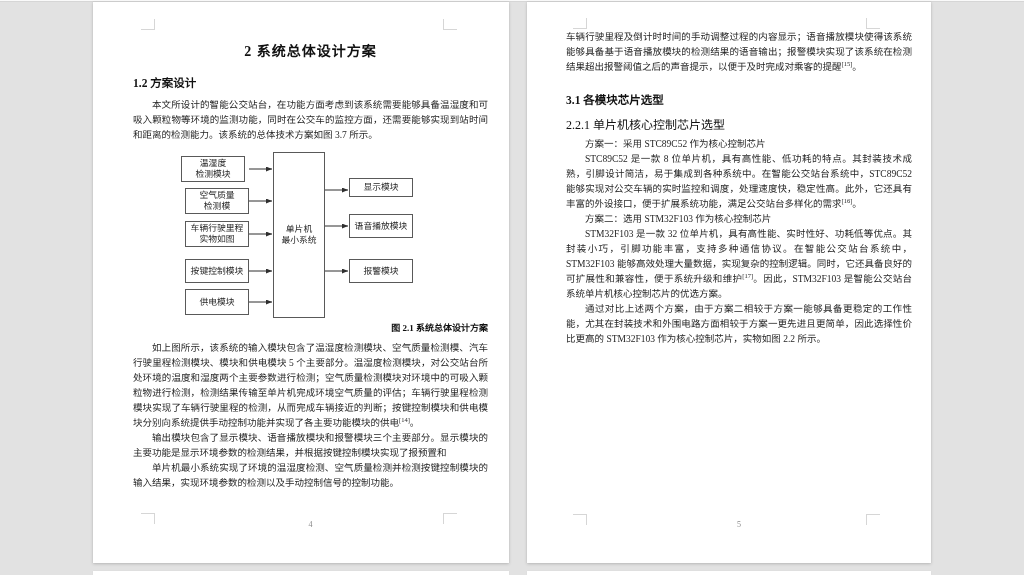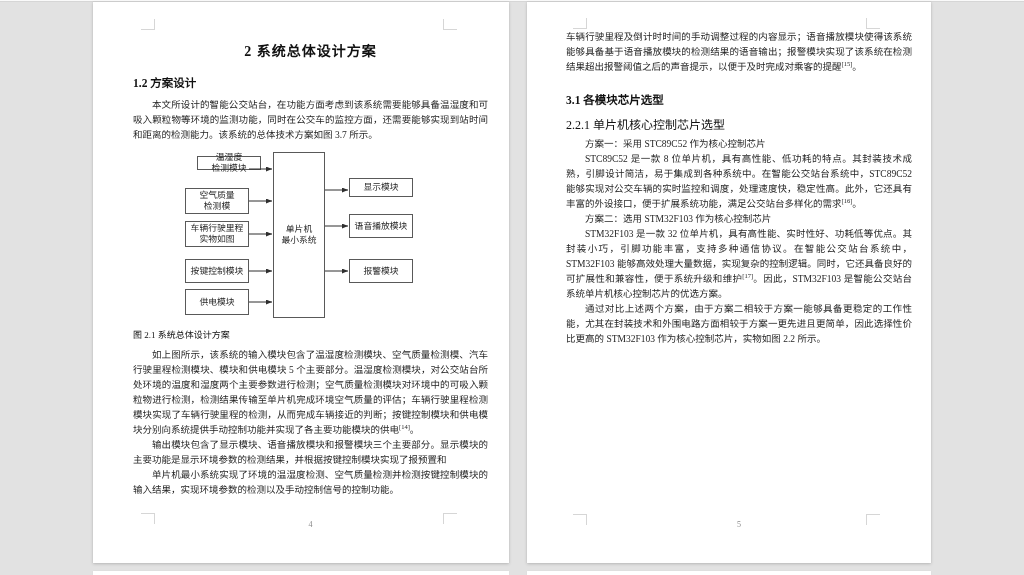--- a/index.html
+++ b/index.html
@@ -65,22 +65,22 @@
   .figure { position: relative; margin-top: 6px; }
   .diagram { position: relative; width: 100%; height: 172px; }
   .dbox {
     position: absolute; border: 1px solid #595959; background: #fff;
     display: flex; align-items: center; justify-content: center;
     font-size: 8.8px; line-height: 11px; text-align: center;
     white-space: pre-line; color: #262626;
   }
   .arrows { position: absolute; left: 0; top: 0; width: 100%; height: 100%; }
   .fig-caption {
-    font-size: 9px; font-weight: normal; text-align: left;
-    margin-top: 7px; color: #111;
+    font-size: 9px; font-weight: bold; text-align: right;
+    color: #111;
   }
   .page-number {
     position: absolute; bottom: 34px; left: 0; width: 100%;
     text-align: center; font-size: 8px; color: #8a8a8a;
   }
   .page-left  .page-number { padding-left: 19px; }
   .page-right .page-number { padding-left: 20px; }
 </style>
 </head>
 <body>
@@ -94,21 +94,21 @@
   <div class="cmark br" style="right:52px; bottom:39px;"></div>
 
   <div class="content">
     <div class="doc-title">2 系统总体设计方案</div>
     <div class="h-sec">1.2 方案设计</div>
     <div class="para">本文所设计的智能公交站台，在功能方面考虑到该系统需要能够具备温湿度和可吸入颗粒物等环境的监测功能，同时在公交车的监控方面，还需要能够实现到站时间和距离的检测能力。该系统的总体技术方案如图 3.7 所示。</div>
 
     <div class="figure">
       <div class="diagram">
 
-        <div class="dbox" style="left:64px; top:7px;   width:64px; height:14px;">温湿度
+        <div class="dbox" style="left:48px; top:7px;   width:64px; height:26px;">温湿度
 检测模块</div>
         <div class="dbox" style="left:52px; top:39px;  width:64px; height:26px;text-align:center;">空气质量
 检测模</div>
         <div class="dbox" style="left:52px; top:72px;  width:64px; height:26px;">车辆行驶里程
 实物如图</div>
         <div class="dbox" style="left:52px; top:110px; width:64px; height:24px;">按键控制模块</div>
         <div class="dbox" style="left:52px; top:140px; width:64px; height:26px;">供电模块</div>
 
         <div class="dbox" style="left:140px; top:3px; width:52px; height:166px;">单片机
 最小系统</div>

